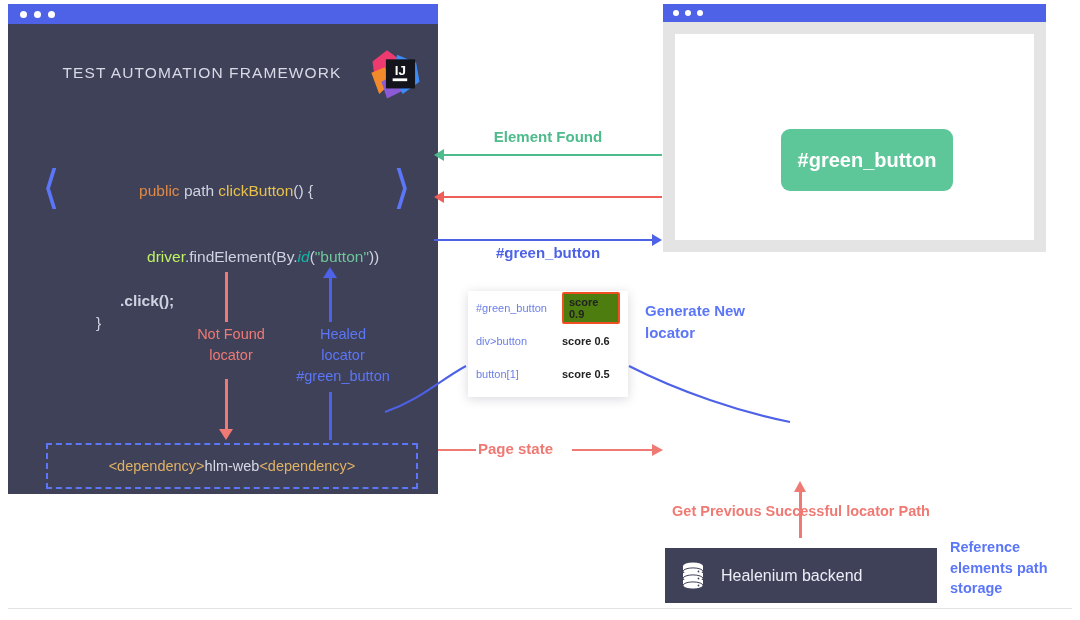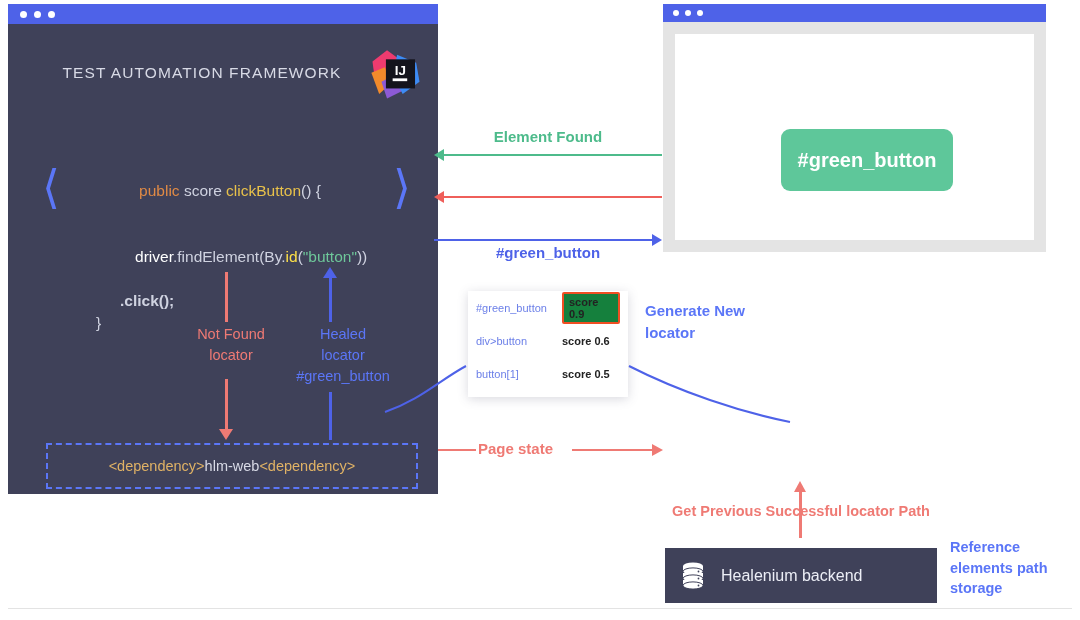--- a/index.html
+++ b/index.html
@@ -26,23 +26,23 @@
   .chev-left  { left:34px; top:140px; }
   .chev-right { left:385px; top:140px; }
 
   .code { position:absolute; left:88px; top:134px; width:270px;
     font-family:"Liberation Sans", sans-serif; font-size:15.5px; line-height:1.42; color:#cfd2e0; }
   .code .ln { white-space:pre; }
   .code .l2 { margin-left:-4px; }
   .code .l3 { margin-left:24px;font-weight:bold; }
   .kw  { color:#e08a45; }
   .fn  { color:#e8c14a; }
-  .var { color:#ffffff; }
+  .var { color:#bef264;margin-left:12px; }
   .str { color:#6ec79a; }
-  .it  { color:#fde047; }
+  .it  { font-style:italic; color:#14b8a6; }
 
   
   .stem { position:absolute; width:3px; background:#ef7a74; }
   .stem.blue { background:#4e62e8; }
   .arrowhead { position:absolute; width:0; height:0; }
 
   .lbl-notfound { position:absolute; left:168px; top:300px; width:110px; text-align:center;
      color:#ef7a74; font-size:14.5px; line-height:1.45; }
   .lbl-healed { position:absolute; left:260px; top:300px; width:150px; text-align:center;
      color:#5b76f7; font-size:14.5px; line-height:1.45; }
@@ -66,21 +66,21 @@
   .msg .txt { position:absolute; left:0; width:100%; text-align:center; font-size:15px; font-weight:bold; white-space:nowrap;}
   .msg .line { position:absolute; height:2px; left:0; right:0; }
   .msg .head { position:absolute; width:0; height:0; }
 
   
   .scorecard { position:absolute; left:468px; top:291px; width:160px; height:106px;
      background:#fff; box-shadow:0 2px 10px rgba(80,80,110,.22); }
   .scorecard .row { display:flex; align-items:center; height:33.3px; padding:0 8px; }
   .scorecard .loc { color:#6b7fe8; font-size:11px; flex:0 0 86px; }
   .scorecard .sc  { color:#222; font-size:11px; font-weight:bold; }
-  .scorecard .row.hi .sc { border:2px solid #f04e23; padding:2px 5px; border-radius:2px; background:#15803d; }
+  .scorecard .row.hi .sc { border:2px solid #f04e23; padding:2px 5px; border-radius:2px; background:#4d7c0f; }
   .scorecard .row.hi { padding-left:8px; }
 
   .lbl-gen { position:absolute; left:645px; top:300px; color:#5b76f7; font-size:15px; font-weight:bold;
      line-height:1.45; width:140px; }
 
   
   .node { position:absolute; background:#3f4159; display:flex; align-items:center; }
   .node .nicon { width:56px; display:flex; align-items:center; justify-content:center; }
   .node .nlabel { color:#eceef6; font-size:16px; }
   .node-tree { left:665px; top:422px; width:272px; height:55px; }
@@ -119,21 +119,21 @@
         <rect x="32" y="22" width="52" height="52" fill="#14141c"></rect>
         <text x="58" y="50" fill="#ffffff" font-size="24" font-family="Liberation Sans, sans-serif" font-weight="bold" text-anchor="middle">IJ</text>
         <rect x="44" y="56" width="26" height="5" fill="#ffffff"></rect>
       </svg>
 
       <div class="chev chev-left">⟨</div>
       <div class="chev chev-right">⟩</div>
 
       <div class="code">
         <div class="ln l1">
-          <span class="kw">public</span><span> score </span><span class="fn">clickButton</span><span>() {</span>
+          <span class="kw">public</span><span> path </span><span class="fn">clickButton</span><span>() {</span>
         </div>
         <div class="ln l2">
           <span class="var">driver</span><span>.findElement(By.</span><span class="it">id</span><span>(</span><span class="str">"button"</span><span>))</span>
         </div>
         <div class="ln l3">.click();</div>
         <div class="ln l4">}</div>
       </div>
 
       <div class="stem" style="left:217px; top:248px; height:50px;"></div>
 

